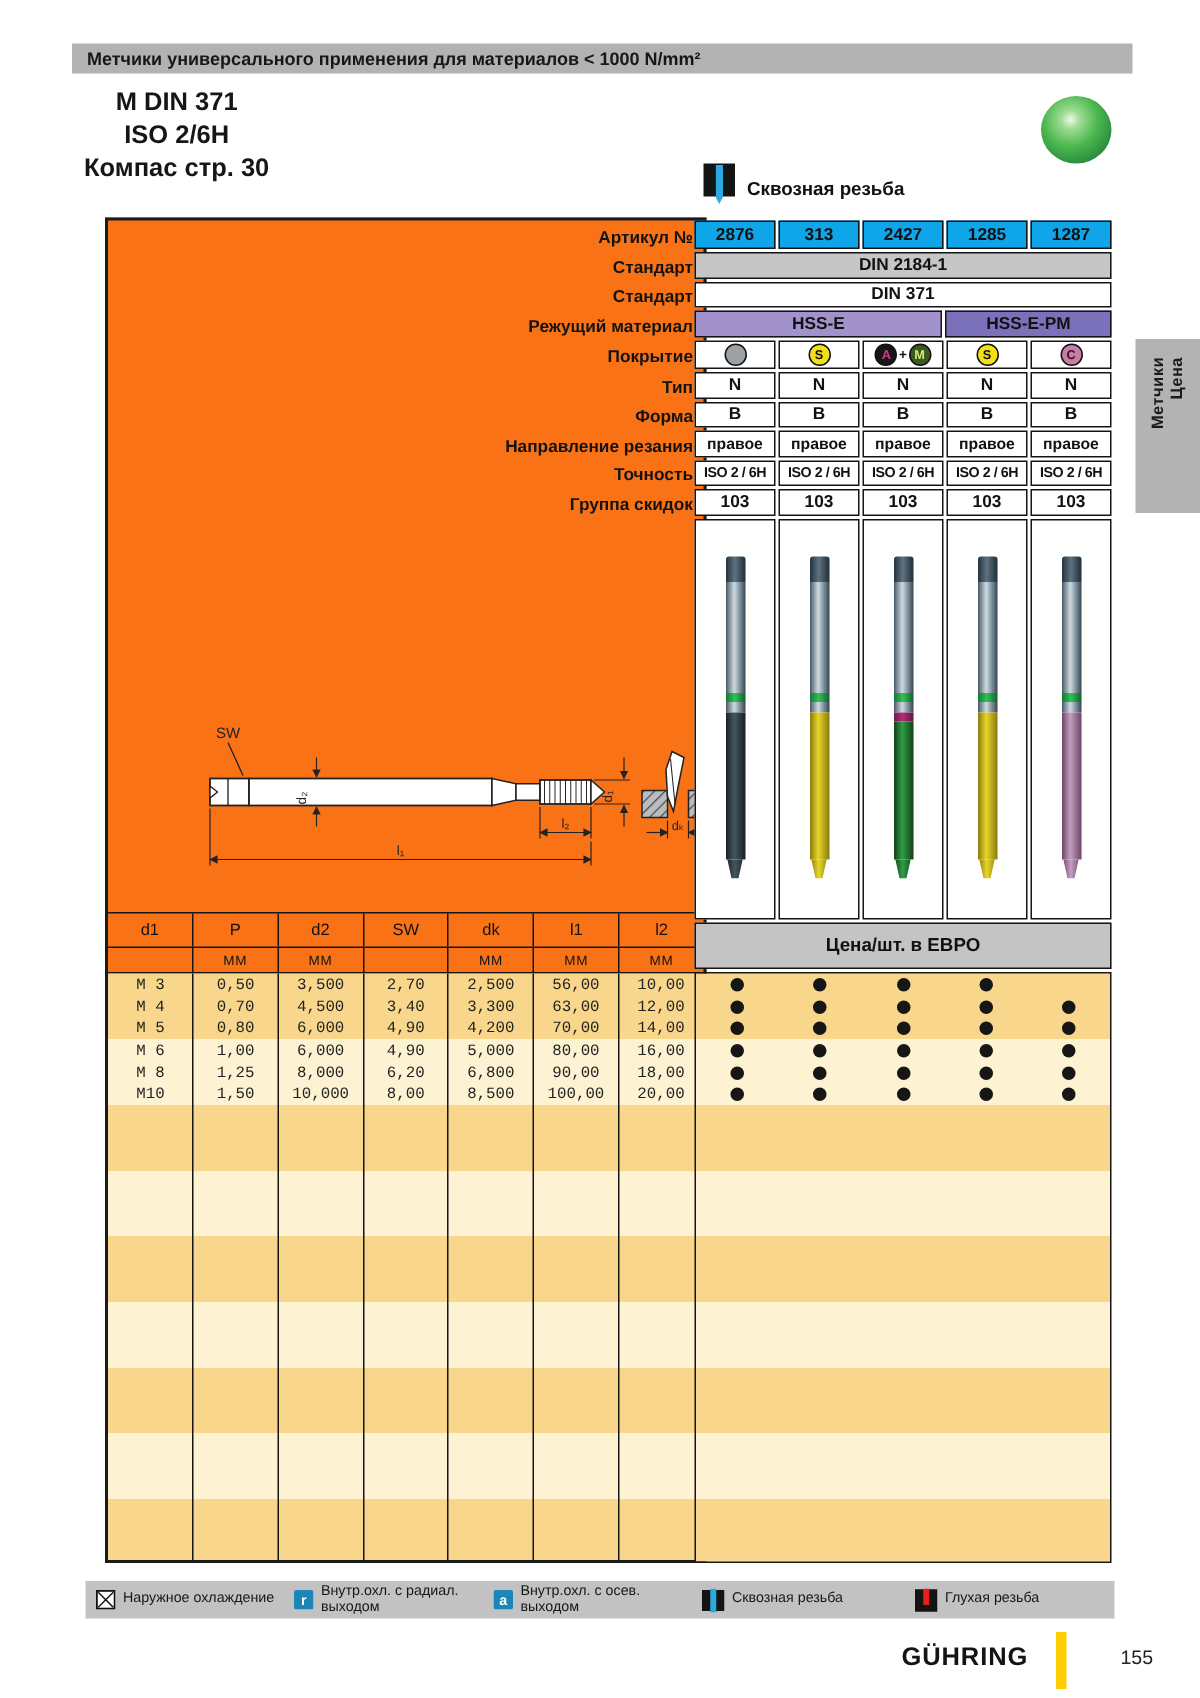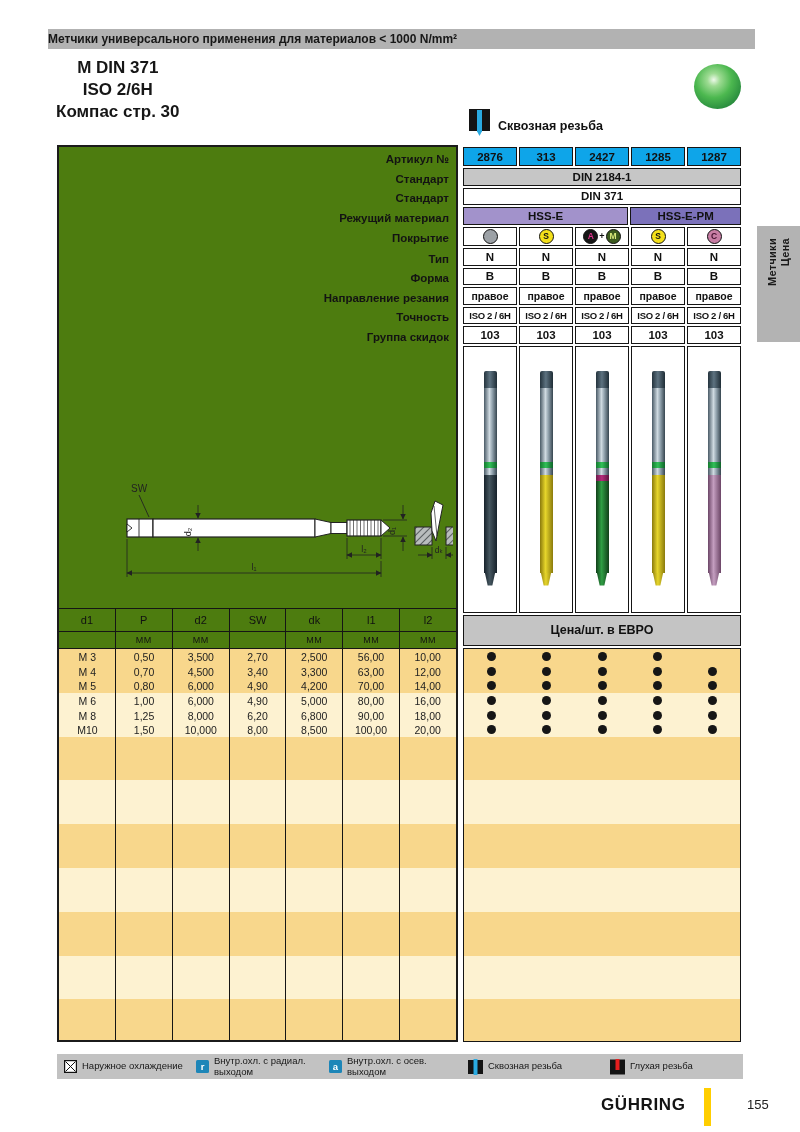--- a/index.html
+++ b/index.html
@@ -1,53 +1,53 @@
 <!DOCTYPE html>
 <html><head>
 <meta charset="utf-8">
 <style>
   html,body{margin:0;padding:0;background:#fff;}
   .page{position:relative;width:800px;height:1132px;background:#fff;overflow:hidden;
         font-family:"Liberation Sans","DejaVu Sans",sans-serif;color:#111;}
 
   .top-bar{position:absolute;left:48px;top:29px;width:707px;height:20px;background:#b2b2b2;
-           font-size:12px;font-weight:bold;line-height:20px;padding-left:0;box-sizing:border-box;color:#171717;}
+           font-size:12px;font-weight:bold;line-height:20px;padding-left:10px;box-sizing:border-box;color:#171717;}
   .titles{position:absolute;left:56px;top:57px;font-size:17px;font-weight:bold;line-height:22px;color:#161616;text-align:center;}
   .sphere{position:absolute;left:694px;top:64px;width:47px;height:45px;border-radius:50%;
           background:radial-gradient(circle at 42% 35%, #eef9ea 0%, #9ddb92 16%, #4cb84f 45%, #2d9140 72%, #1f6f30 100%);}
 
   .thread-head{position:absolute;left:469px;top:108px;display:flex;align-items:flex-end;gap:8px;}
   .tt-icon{position:relative;width:21px;height:28px;}
   .tt-blk{position:absolute;left:0;top:1px;width:21px;height:22px;background:#141414;}
   .tt-cy{position:absolute;left:8px;top:2px;width:5px;height:26px;background:#2aaae1;
          clip-path:polygon(0 0,100% 0,100% 82%,50% 100%,0 82%);}
   .tt-label{font-size:12.5px;font-weight:bold;margin-bottom:3px;}
 
-  .left-frame{position:absolute;left:57px;top:145px;width:401px;height:897px;border:2px solid #1b1b1b;background:#4d7c0f;box-sizing:border-box;}
+  .left-frame{position:absolute;left:70px;top:145px;width:401px;height:897px;border:2px solid #1b1b1b;background:#f97316;box-sizing:border-box;}
   .attr-col{position:absolute;left:0;top:2px;right:0;display:flex;flex-direction:column;gap:2px;}
   .attr-label{display:flex;align-items:center;justify-content:flex-end;padding-right:7px;
               font-weight:bold;font-size:11.5px;color:#131313;}
 
   .drawing{position:absolute;left:6px;top:328px;width:388px;height:131px;}
   .drawing text{font-family:"Liberation Sans","DejaVu Sans",sans-serif;fill:#222;}
 
   .dim-table{position:absolute;left:0;top:461px;right:0;bottom:0;display:flex;flex-direction:column;border-top:1.8px solid #151515;}
   .dim-head{height:22px;display:flex;border-bottom:1.4px solid #151515;}
   .dh-cell{flex:1;display:flex;align-items:center;justify-content:center;font-size:11px;border-right:1.6px solid #151515;}
   .dh-cell:last-child{border-right:none;}
   .dim-units{height:16px;display:flex;border-bottom:1.9px solid #151515;}
   .du-cell{flex:1;display:flex;align-items:center;justify-content:center;font-size:9px;letter-spacing:.5px;
            text-transform:uppercase;border-right:1.6px solid #151515;}
   .du-cell:last-child{border-right:none;}
   .dim-body{flex:1;position:relative;background:repeating-linear-gradient(to bottom,#f8d78c 0 43.8px,#fdf2d1 43.8px 87.6px);}
   .dim-cols{position:absolute;inset:0;display:flex;}
   .dcol{flex:1;border-right:1.6px solid #151515;}
   .dcol:last-child{border-right:none;}
   .dim-rows{position:absolute;left:0;right:0;top:1px;}
-  .dim-row{height:14.6px;display:flex;}
+  .dim-row{height:14.6px;display:flex;font-family:Liberation Mono, monospace;}
   .dim-cell{flex:1;display:flex;align-items:center;justify-content:center;font-size:10.5px;color:#222;}
 
   .product-area{position:absolute;left:463px;top:147px;width:278px;height:895px;display:flex;flex-direction:column;gap:2px;}
   .p-row{display:flex;gap:2px;flex:none;}
   .p-cell{flex:1;border:1.5px solid #151515;background:#fff;display:flex;align-items:center;justify-content:center;
           font-weight:bold;font-size:11.5px;color:#111;box-sizing:border-box;min-width:0;}
   .article-cell{background:#0ea5e9;}
   .std1{background:#c6c6c6;}
   .small{font-size:10.5px;}
   .tiny{font-size:9.5px;letter-spacing:-0.3px;white-space:nowrap;}

